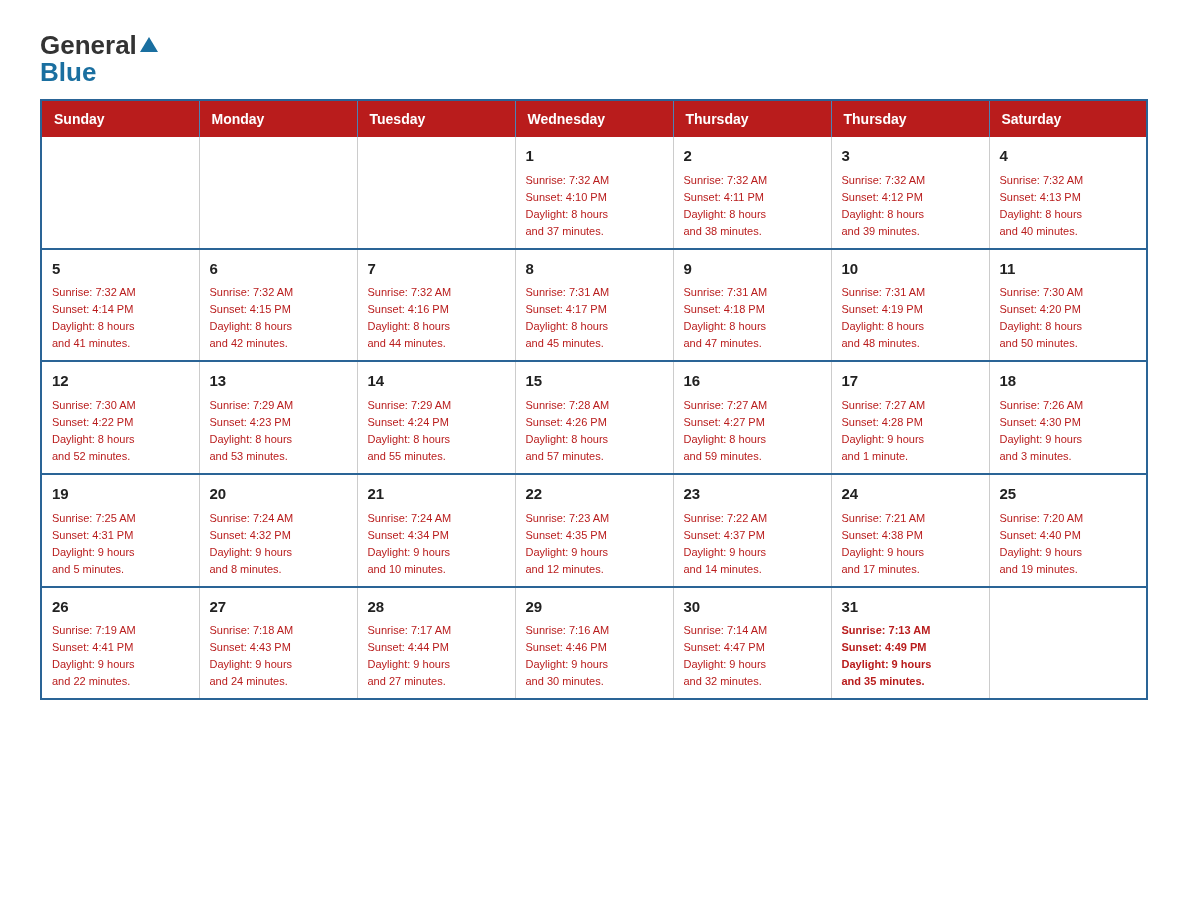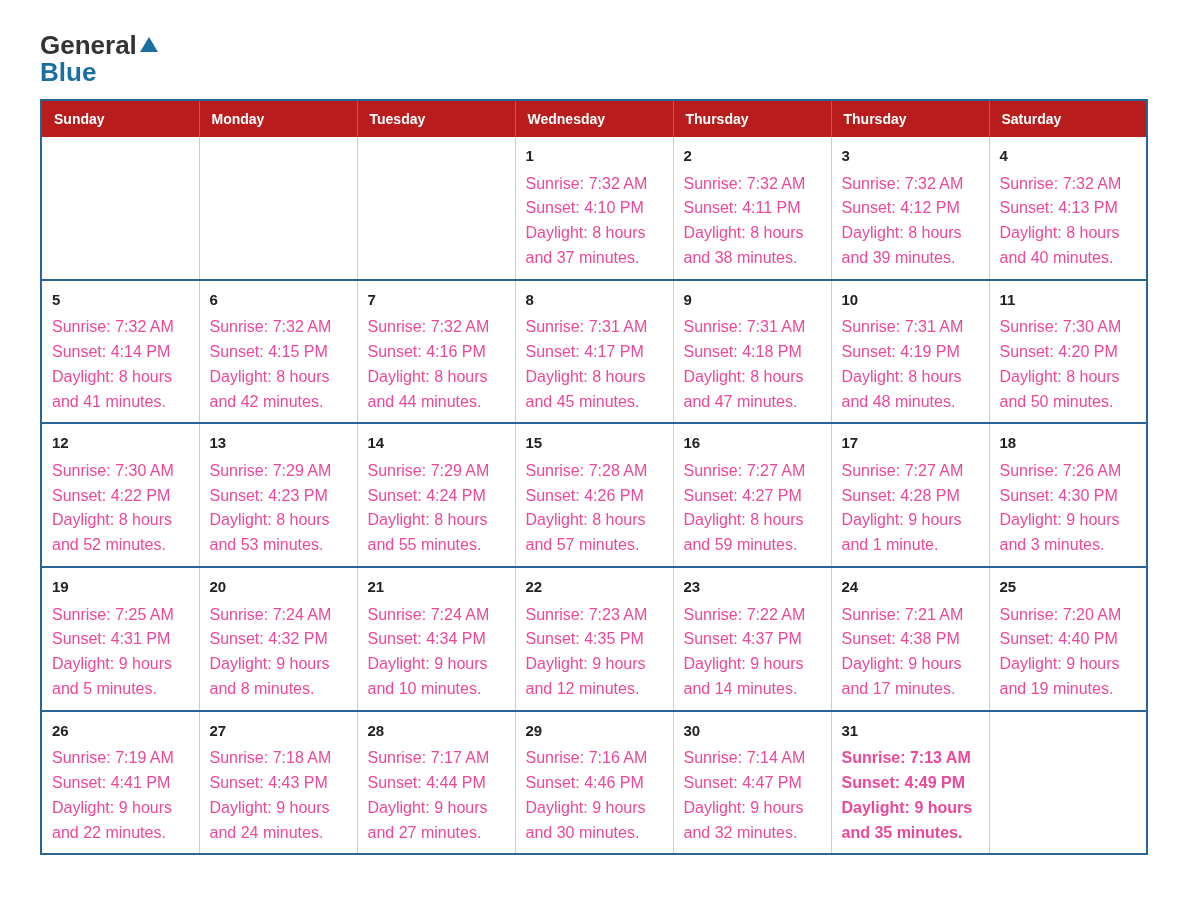--- a/index.html
+++ b/index.html
@@ -65,22 +65,22 @@
       border-bottom: none;
     }
     .day-number {
       font-size: 15px;
       font-weight: bold;
       color: #222;
       display: block;
       margin-bottom: 4px;
     }
     .day-info {
-      font-size: 16px;
-      color: #ec4899;
+      font-size: 11px;
+      color: #b91c1c;
       line-height: 1.55;
     }
     .empty-cell {
       background: #fff;
     }
     .logo-container {
       display: flex;
       flex-direction: column;
       align-items: flex-start;
     }

